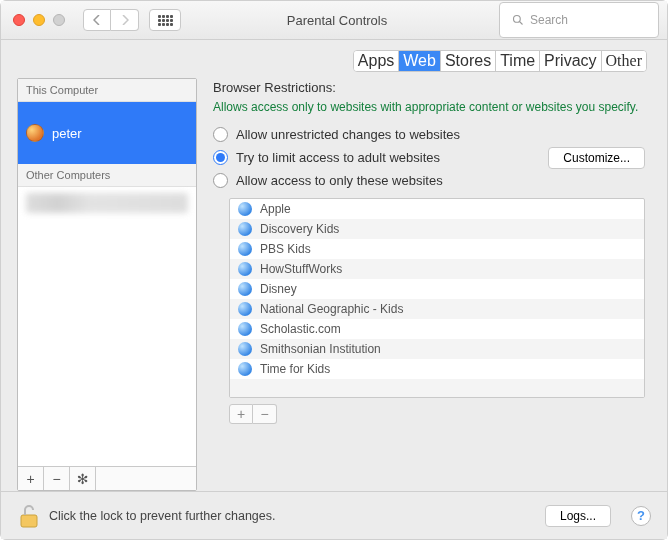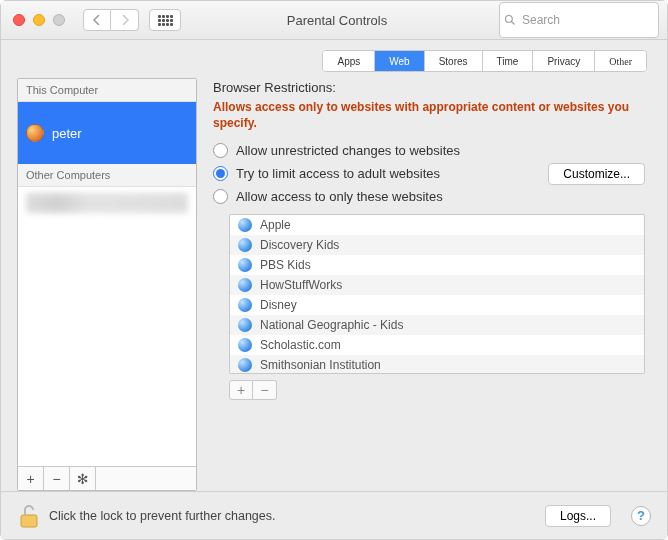--- a/index.html
+++ b/index.html
@@ -47,32 +47,32 @@
   .gridbtn {
     width:32px; height:22px; background:#fff; border:1px solid #c9c9c9; border-radius:4px;
     margin-left:10px; display:flex; align-items:center; justify-content:center;
   }
   .dotsgrid { display:grid; grid-template-columns:repeat(4,3px); grid-template-rows:repeat(3,3px); gap:1px; }
   .dotsgrid i { width:3px; height:3px; background:#555; display:block; border-radius:1px;}
   .title { position:absolute; left:6px; right:0; text-align:center; font-size:13px; color:#4a4a4a; pointer-events:none; }
   .search {
     margin-left:auto; width:160px; height:36px; background:#fff;
     border:1px solid #c9c9c9; border-radius:4px; display:flex; align-items:center;
-    padding:0 4px; color:#9b9b9b; font-size:12px; gap:6px;
+    padding:0 12px; color:#9b9b9b; font-size:12px; gap:6px;
   }
   .search svg { width:12px; height:12px; fill:#9b9b9b; }
 
   .body { flex:1; display:flex; flex-direction:column; }
 
   .seg-row { margin:10px 0 6px 0; display:flex; justify-content:flex-end; padding-right:20px; padding-left:215px;}
   .seg {
     display:flex; height:22px; background:#fff; border:1px solid #c9c9c9; border-radius:4px; overflow:hidden;
   }
   .seg button {
-    border:none; background:#fff; font-size:10px; padding:0 14px; cursor:pointer; color:#333;
+    border:none; background:#fff; font-size:16px; padding:0 4px; cursor:pointer; color:#333;
     border-right:1px solid #c9c9c9;
   }
   .seg button:last-child { border-right:none;font-family:Liberation Serif, serif; }
   .seg button.active { background:#3a88f5; color:#fff; }
 
   .split {
     flex:1; display:flex; padding:0 16px 0 16px; gap:16px;
   }
   
   .sidebar {
@@ -103,35 +103,35 @@
     height:24px; border-top:1px solid #c9c9c9; background:#fafafa; display:flex;
   }
   .sbtn {
     width:26px; border-right:1px solid #c9c9c9; display:flex; align-items:center; justify-content:center;
     font-size:14px; color:#555; cursor:pointer;
   }
 
   
   .mainpanel { flex:1; background:#ececec; padding:2px 6px 0 0; }
   .hdr { font-size:13px; color:#333; margin:0 0 4px 0; }
-  .sub { font-size:12px; color:#c2410c; margin:0 0 12px 0; line-height:1.35; max-width:440px;font-weight:bold;}
+  .sub { font-size:12px; color:#15803d; margin:0 0 12px 0; line-height:1.35; max-width:440px;}
   .radio-row { display:flex; align-items:center; gap:8px; margin:4px 0; font-size:13px; }
   .radio {
     width:15px; height:15px; border-radius:50%; border:1px solid #9a9a9a; background:#fff; display:inline-flex; align-items:center; justify-content:center;
   }
   .radio.sel { border-color:#2f7af8; background:#fff; }
   .radio.sel::after { content:""; width:9px; height:9px; border-radius:50%; background:#2f7af8; display:block; }
   .cust-row { display:flex; align-items:center; }
   .btn {
     height:22px; background:#fff; border:1px solid #c9c9c9; border-radius:4px; padding:0 14px; font-size:12px; cursor:pointer;
   }
 
   .sites {
     margin:10px 0 6px 16px;
-    border:1px solid #c9c9c9; background:#fff; height:160px; overflow:hidden;
+    border:1px solid #c9c9c9; background:#fff; height:200px; overflow:hidden;
     border-radius:2px;
   }
   .srow {
     height:20px; display:flex; align-items:center; gap:8px; padding:0 8px; font-size:12px; color:#555;
   }
   .srow:nth-child(even) { background:#f4f4f4; }
   .siteicon {
     width:14px; height:14px; border-radius:50%;
     background: radial-gradient(circle at 30% 30%, #bfe3ff, #3b8ae6 70%);
   }

